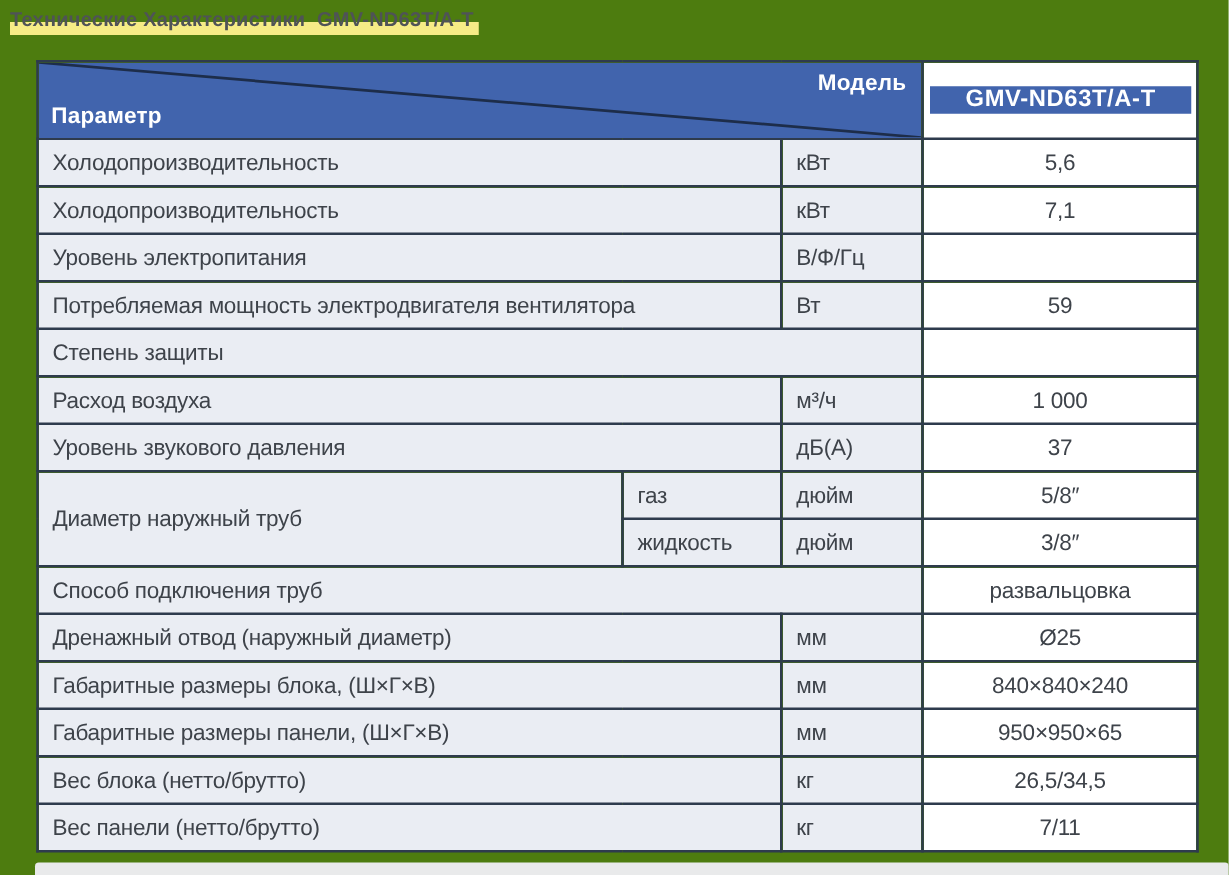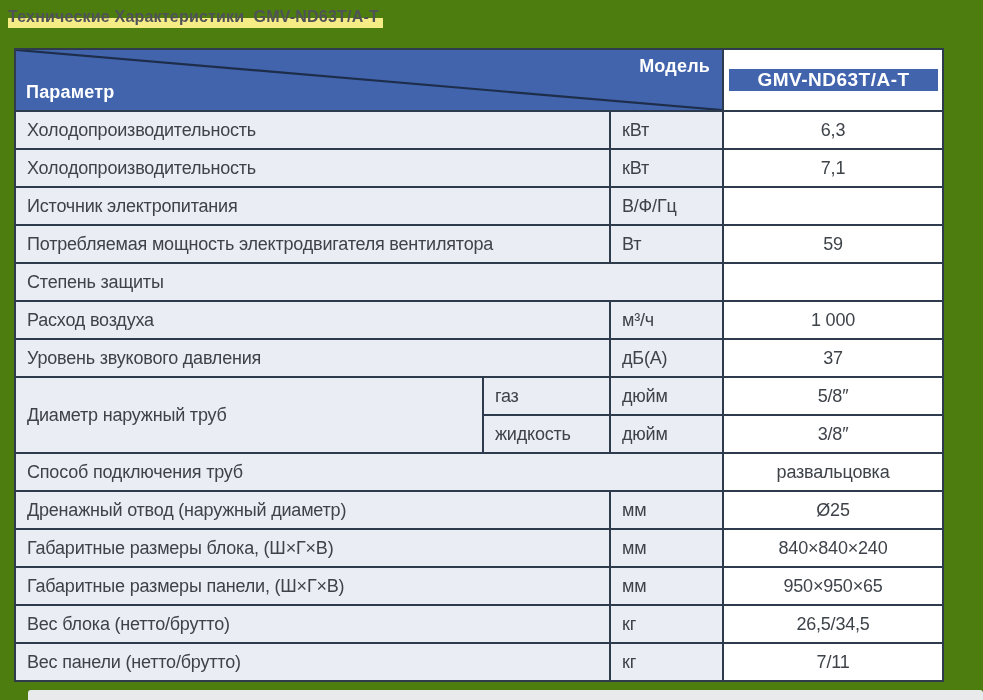--- a/index.html
+++ b/index.html
@@ -26,21 +26,21 @@
     white-space: pre;
     background: linear-gradient(to bottom,
       rgba(255,255,255,0) 52%,
       #f6ec86 52%,
       #f6ec86 96%,
       rgba(255,255,255,0) 96%);
     padding: 2px 4px 3px 0;
   }
   table.spec-table {
     position: absolute;
-    left: 14px;
+    left: 29px;
     top: 48px;
     width: 928px;
     border-collapse: collapse;
     table-layout: fixed;
   }
   .spec-table td {
     border: 2px solid #2e3b4d;
     font-size: 18px;
     color: #3e434a;
     letter-spacing: -0.2px;
@@ -142,31 +142,31 @@
         <span class="hdr-label hdr-param-label">Параметр</span>
       </td>
       <td class="header-model-cell">
         <div class="header-model-inner">GMV-ND63T/A-T</div>
       </td>
     </tr>
 
     <tr class="data-row">
       <td class="lbl" colspan="2">Холодопроизводительность</td>
       <td class="unit">кВт</td>
-      <td class="val">6,3</td>
+      <td class="val">5,6</td>
     </tr>
 
     <tr class="data-row">
       <td class="lbl" colspan="2">Холодопроизводительность</td>
       <td class="unit">кВт</td>
       <td class="val">7,1</td>
     </tr>
 
     <tr class="data-row">
-      <td class="lbl" colspan="2">Источник электропитания</td>
+      <td class="lbl" colspan="2">Уровень электропитания</td>
       <td class="unit">В/Ф/Гц</td>
       <td class="val"></td>
     </tr>
 
     <tr class="data-row">
       <td class="lbl" colspan="2">Потребляемая мощность электродвигателя вентилятора</td>
       <td class="unit">Вт</td>
       <td class="val">59</td>
     </tr>
 

